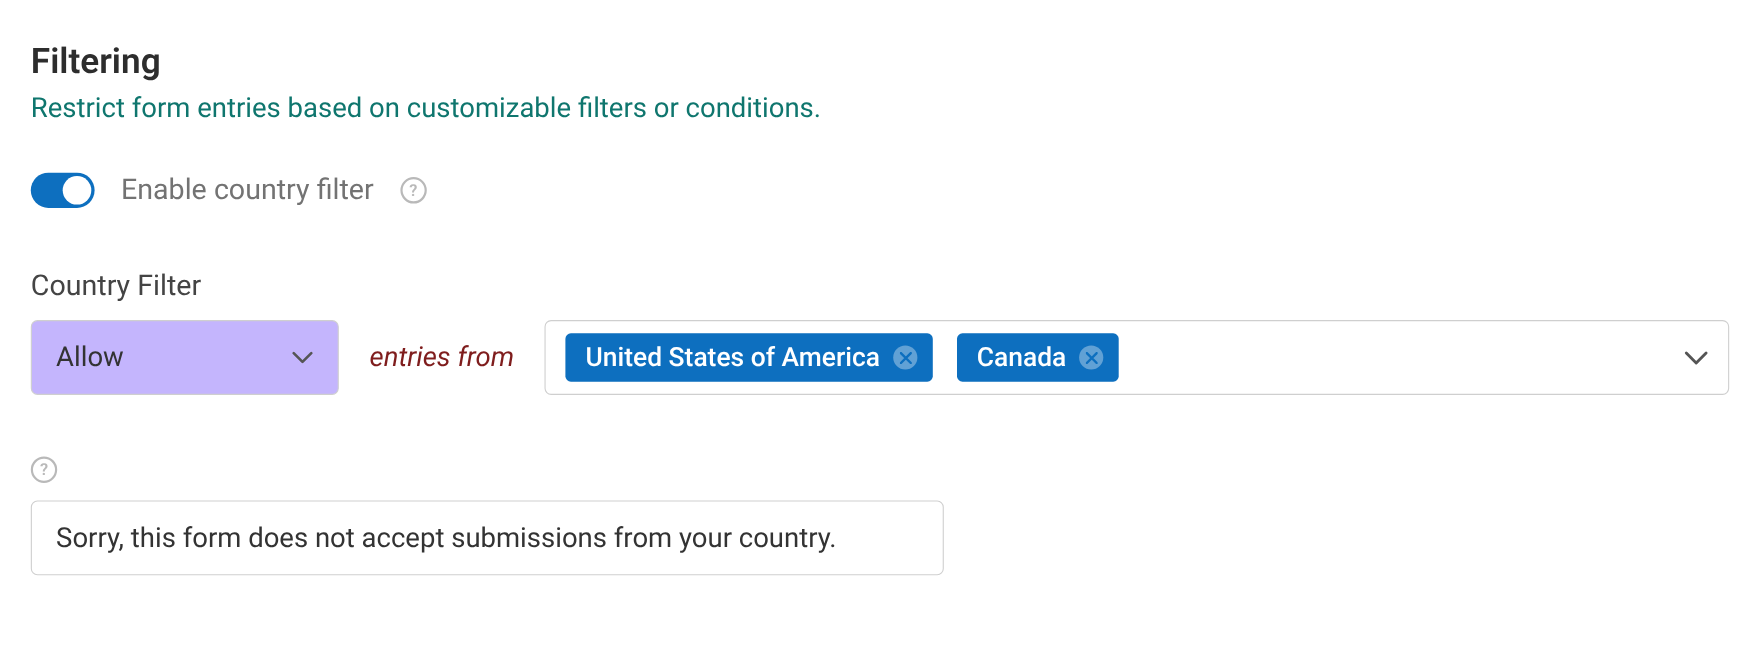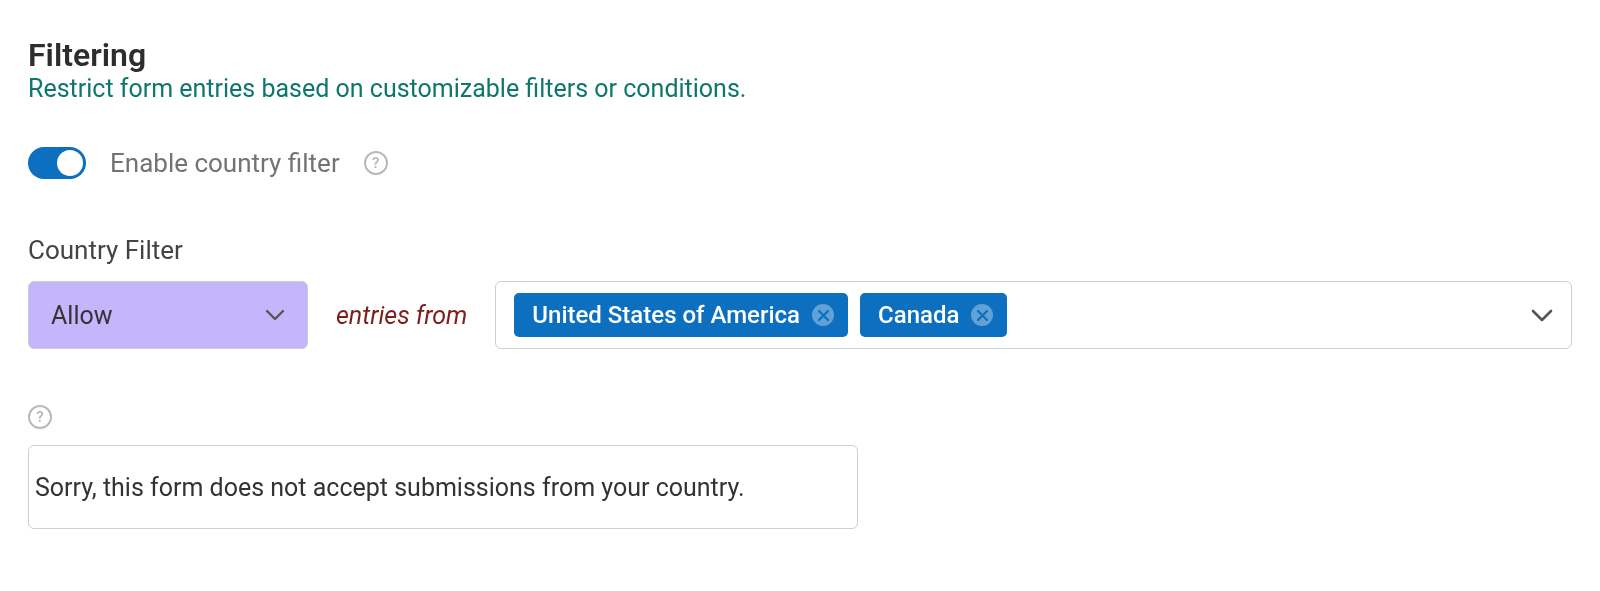--- a/index.html
+++ b/index.html
@@ -7,20 +7,21 @@
       font-family: -apple-system, BlinkMacSystemFont, "Segoe UI", Roboto, Helvetica, Arial, sans-serif;
       background: #fff;
       color: #2f2f2f;
       padding: 36px 28px;
       width: 1600px;
     }
     .section-title {
       font-size: 32px;
       font-weight: 600;
       color: #2d2d2d;
+      margin-bottom: 10px;
     }
     .section-desc {
       font-size: 25px;
       font-weight: 400;
       color: #0f766e;
       margin-bottom: 44px;
     }
     .toggle-row {
       display: flex;
       align-items: center;
@@ -102,21 +103,21 @@
     .multi-select {
       flex: 1;
       height: 68px;
       border: 1.5px solid #cfcfcf;
       border-radius: 6px;
       background: #fff;
       display: flex;
       align-items: center;
       padding: 0 18px;
       cursor: text;
-      gap: 12px;
+      gap: 22px;
     }
     .tag {
       background: #0d6fbf;
       color: #fff;
       font-size: 24px;
       font-weight: 500;
       border-radius: 5px;
       padding: 8px 14px 8px 18px;
       display: flex;
       align-items: center;
@@ -134,25 +135,25 @@
       color: #0d6fbf;
     }
     .tag-remove svg { display: block; }
     .multi-spacer { flex: 1; }
     .chevron {
       flex-shrink: 0;
     }
     .chevron svg { display: block; }
     .text-input {
       width: 830px;
-      height: 84px;
+      height: 68px;
       border: 1.5px solid #cfcfcf;
       border-radius: 6px;
       background: #fff;
-      padding: 0 6px;
+      padding: 0 22px;
       font-size: 25px;
       color: #333;
       font-family: inherit;
     }
   </style>
 </head>
 <body>
 
 <div>
 

